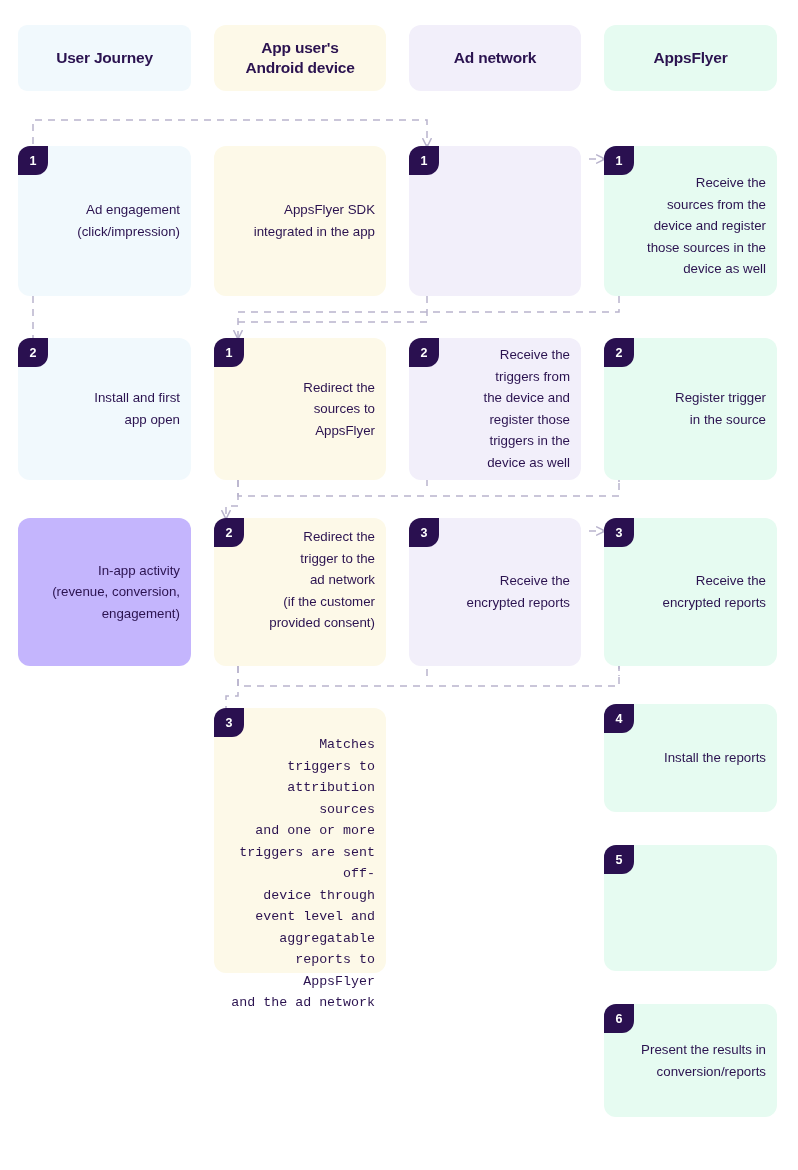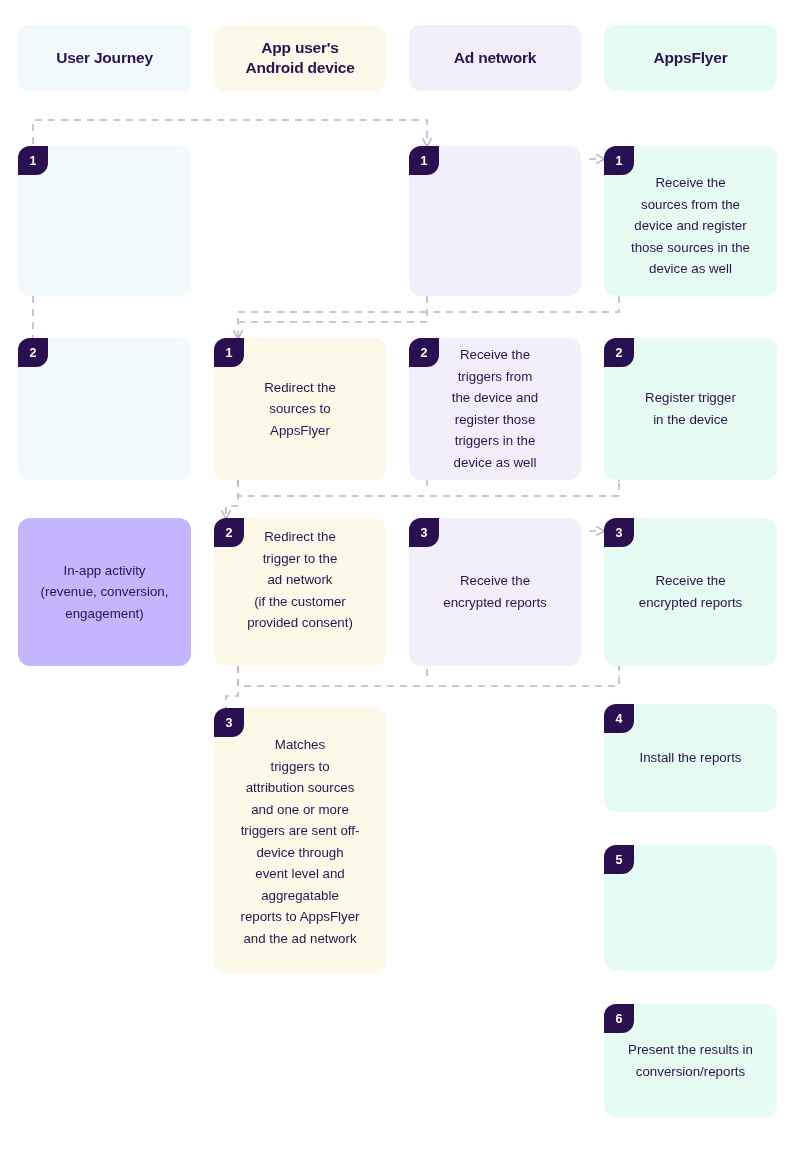--- a/index.html
+++ b/index.html
@@ -34,21 +34,21 @@
 
   
   .card{
     position:absolute;
     border-radius:12px;
     z-index:3;
     box-sizing:border-box;
     display:flex;align-items:center;justify-content:center;
   }
   .card .body{
-    text-align:center;
+    text-align:right;
     font-size:13.3px;
     line-height:1.62;
     color:#2b1350;
     padding:0 11px;
     width:100%;
     box-sizing:border-box;
     white-space:pre-line;
   }
   .badge{
     position:absolute;left:0;top:0;
@@ -117,38 +117,46 @@
   </div>
   <div class="lane-head" style="left:409px;top:25px;width:172px;height:66px;background:#f2effa;">
     <span>Ad network</span>
   </div>
   <div class="lane-head" style="left:604px;top:25px;width:173px;height:66px;background:#e6fbf1;">
     <span>AppsFlyer</span>
   </div>
 
   <div class="card" style="left:18px;top:146px;width:173px;height:150px;background:#f1f9fd;">
     <div class="badge">1</div>
-  </div>
-
+    <div class="body">Ad engagement
+(click/impression)</div>
+  </div>
+
+  <div class="card" style="left:214px;top:146px;width:172px;height:150px;background:#fdf9e8;">
+    <div class="body">AppsFlyer SDK
+integrated in the app</div>
+  </div>
 
   <div class="card" style="left:409px;top:146px;width:172px;height:150px;background:#f2effa;">
     <div class="badge">1</div>
   </div>
 
   <div class="card top-text" style="left:604px;top:146px;width:173px;height:150px;background:#e6fbf1;">
     <div class="badge">1</div>
     <div class="body">Receive the
 sources from the
 device and register
 those sources in the
 device as well</div>
   </div>
 
   <div class="card" style="left:18px;top:338px;width:173px;height:142px;background:#f1f9fd;">
     <div class="badge">2</div>
+    <div class="body">Install and first
+app open</div>
   </div>
 
   <div class="card" style="left:214px;top:338px;width:172px;height:142px;background:#fdf9e8;">
     <div class="badge">1</div>
     <div class="body">Redirect the
 sources to
 AppsFlyer</div>
   </div>
 
   <div class="card top-text" style="left:409px;top:338px;width:172px;height:142px;background:#f2effa;">
@@ -157,21 +165,21 @@
 triggers from
 the device and
 register those
 triggers in the
 device as well</div>
   </div>
 
   <div class="card" style="left:604px;top:338px;width:173px;height:142px;background:#e6fbf1;">
     <div class="badge">2</div>
     <div class="body">Register trigger
-in the device</div>
+in the source</div>
   </div>
 
   <div class="card" style="left:18px;top:518px;width:173px;height:148px;background:#c4b5fd;">
     <div class="body">In-app activity
 (revenue, conversion,
 engagement)</div>
   </div>
 
   <div class="card top-text" style="left:214px;top:518px;width:172px;height:148px;background:#fdf9e8;">
     <div class="badge">2</div>
@@ -189,21 +197,21 @@
   </div>
 
   <div class="card" style="left:604px;top:518px;width:173px;height:148px;background:#e6fbf1;">
     <div class="badge">3</div>
     <div class="body">Receive the
 encrypted reports</div>
   </div>
 
   <div class="card top-text" style="left:214px;top:708px;width:172px;height:265px;background:#fdf9e8;">
     <div class="badge">3</div>
-    <div class="body" style="">Matches
+    <div class="body" style="font-family:Liberation Mono, monospace;">Matches
 triggers to
 attribution sources
 and one or more
 triggers are sent off-
 device through
 event level and
 aggregatable
 reports to AppsFlyer
 and the ad network</div>
   </div>

